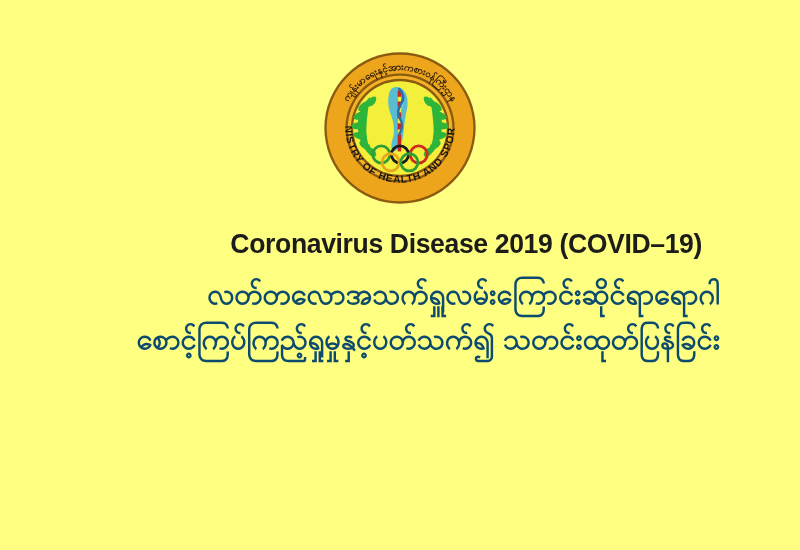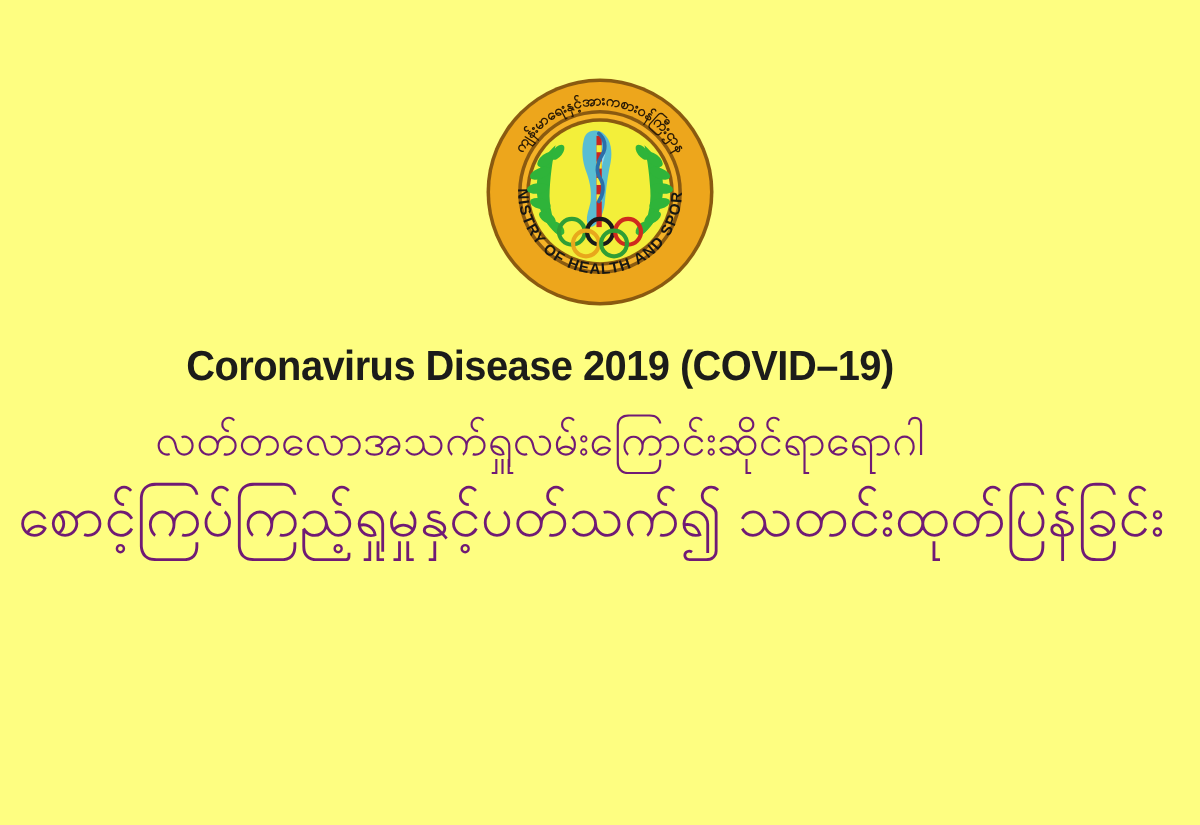--- a/index.html
+++ b/index.html
@@ -39,48 +39,48 @@
     width: 156px;
     height: 156px;
   }
 
   
   .text-block {
     position: absolute;
     top: 228px;
     left: 0;
     width: 720px;
-    text-align: center;
+    text-align: right;
   }
 
   .title-en {
     font-family: "Liberation Sans", sans-serif;
     font-weight: bold;
     font-size: 28px;
     letter-spacing: -0.4px;
     color: #1c1c1a;
     line-height: 1.15;
     margin: 0 0 14px 0;
     transform: scaleX(0.95);
     transform-origin: center;
     white-space: nowrap;
   }
 
   .line-mm {
     font-family: "Liberation Sans", sans-serif;
-    font-weight: normal;
+    font-weight: bold;
     font-size: 29px;
-    color: #701a75;
+    color: #0c4a6e;
     line-height: 1.42;
     margin: 0;
     white-space: nowrap;
     letter-spacing: 0px;
   }
   .line-mm.l1 { font-size: 29px; margin-bottom: 4px; }
-  .line-mm.l2 { font-size: 38px; margin-bottom: 6px; padding-left: 12px; }
+  .line-mm.l2 { font-size: 29px; margin-bottom: 6px; padding-left: 12px; }
   .line-mm.l3 { font-size: 29px; }
 
   .spacer-bottom {
     position: absolute;
     bottom: 0;
     left: 0;
     width: 800px;
     height: 52px;
   }
 </style>

